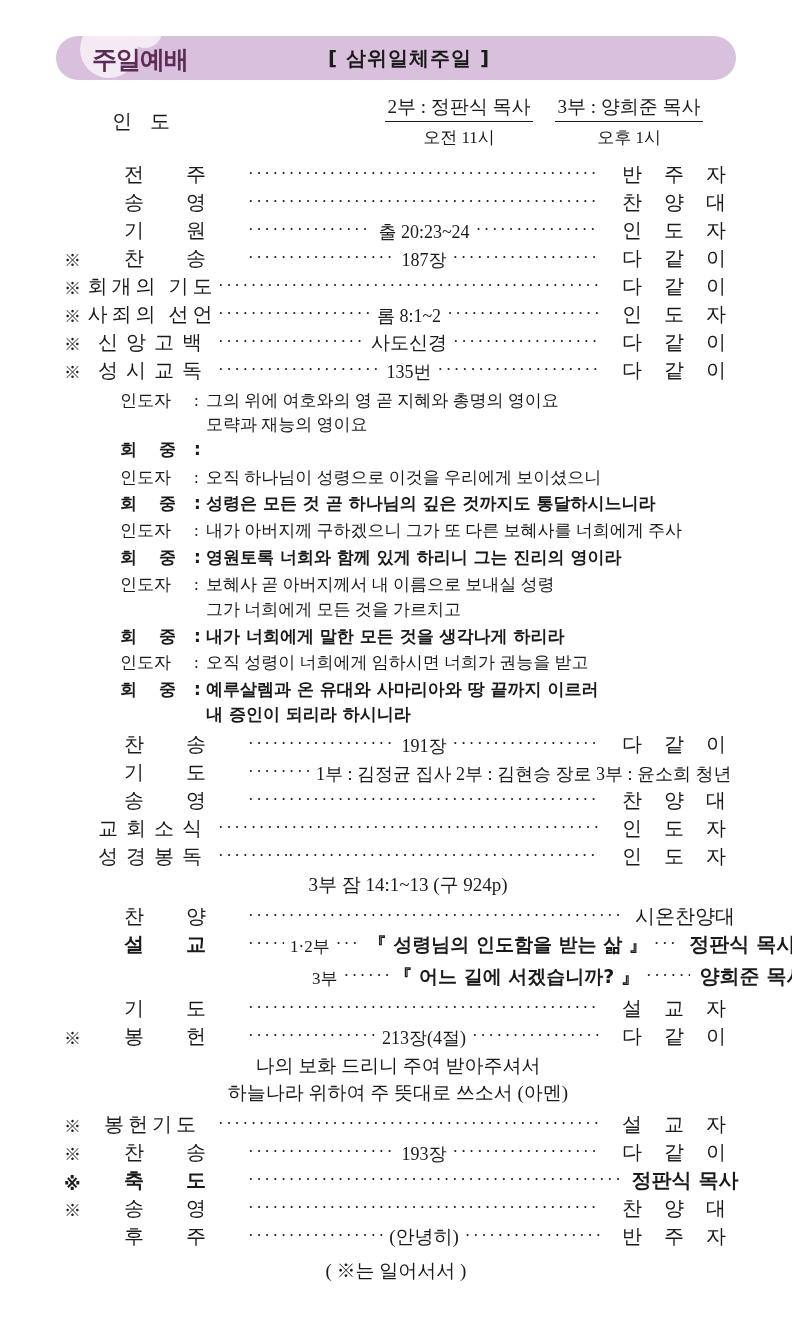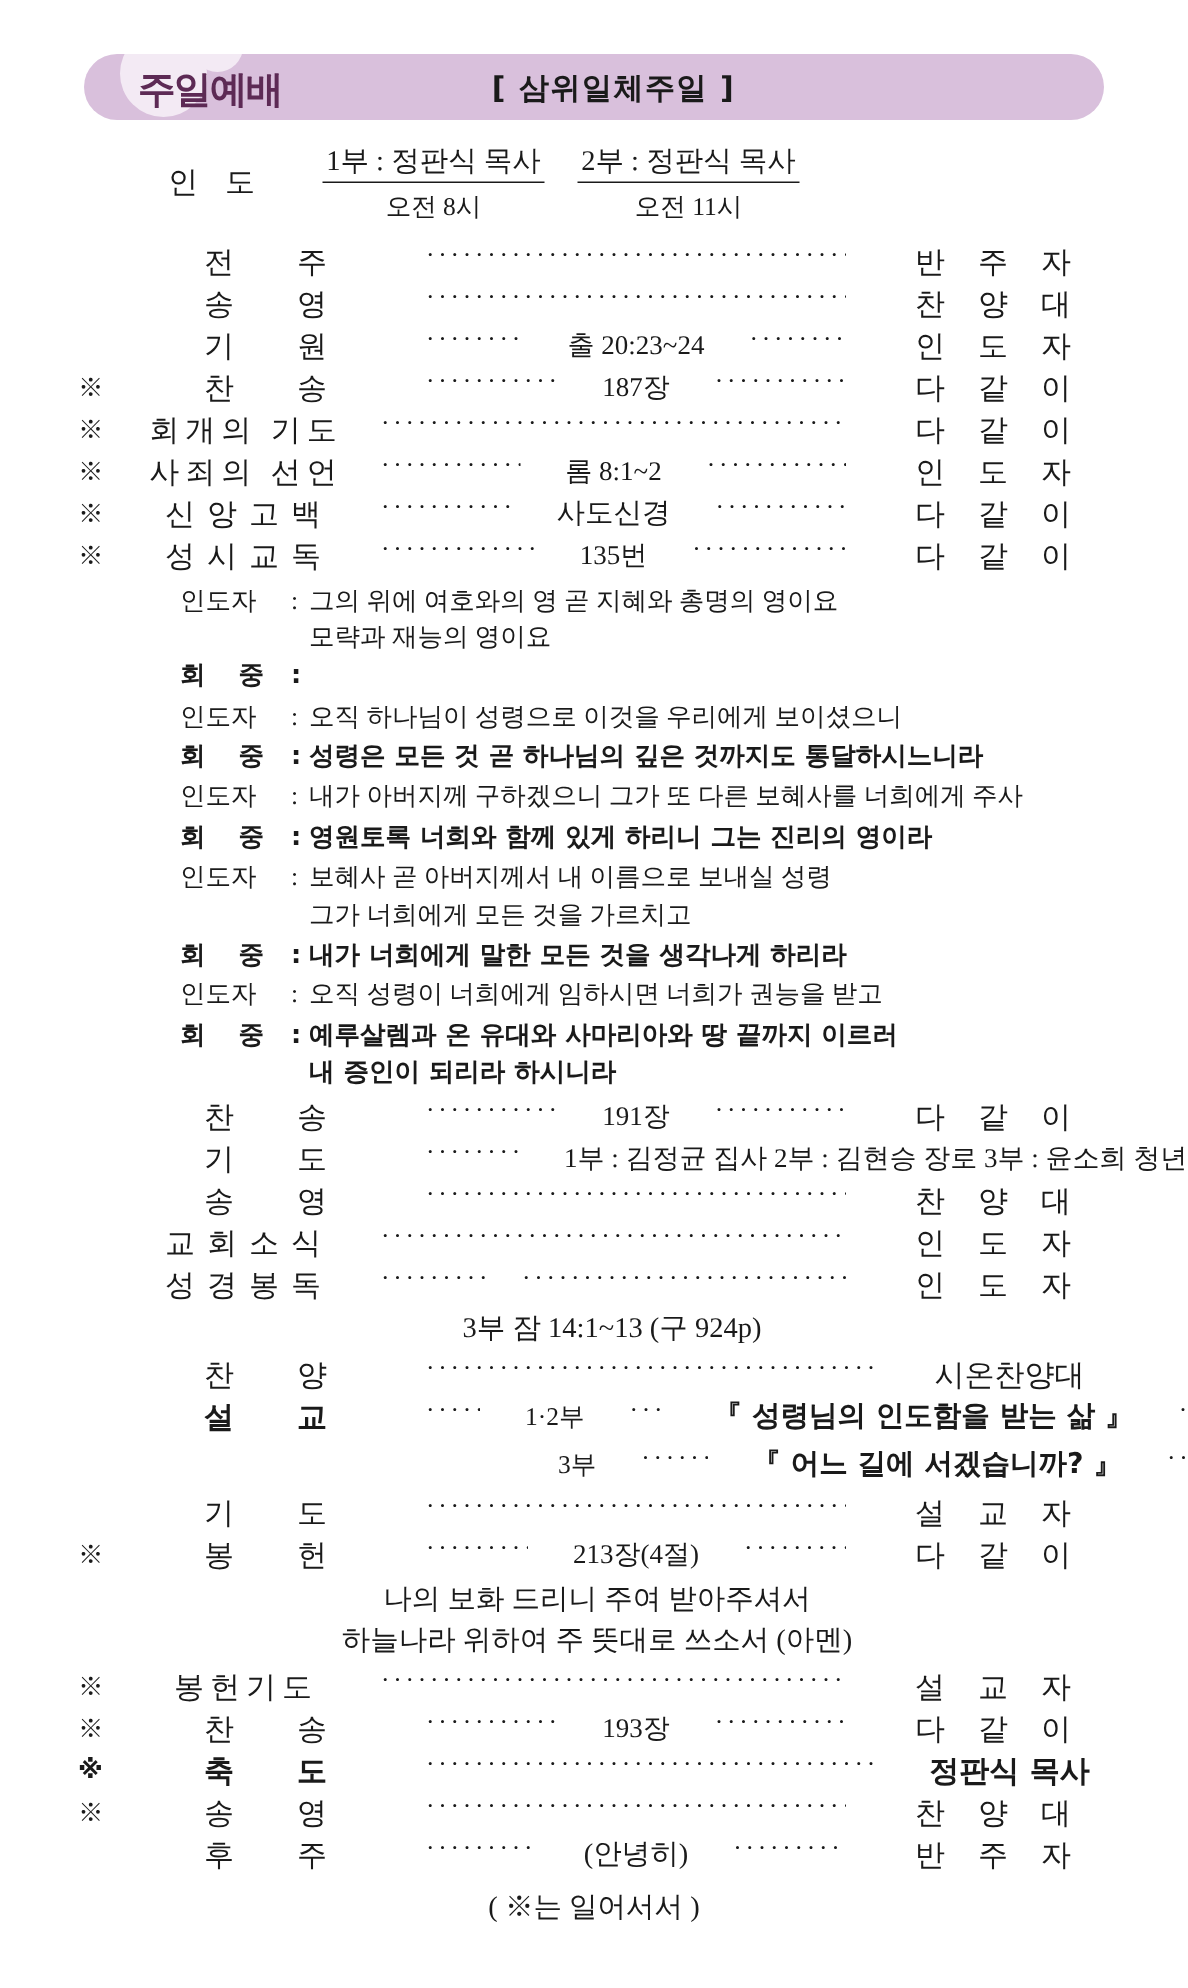--- a/index.html
+++ b/index.html
@@ -109,28 +109,27 @@
   .leader-time {
     font-size: 17px;
     margin-top: 4px;
     white-space: nowrap;
   }
 
   
   .orders { position: absolute; left: 0; top: 0; width: 792px; }
   .row {
     position: absolute;
-    left: 52px;
+    left: 64px;
     width: 684px;
     height: 28px;
     display: flex;
-    align-items: center;
+    align-items: flex-end;
     font-size: 20px;
     white-space: nowrap;
-    gap: 24px;
   }
   .star {
     width: 18px;
     flex: 0 0 18px;
     font-size: 17px;
     text-align: left;
   }
   .item-label {
     flex: 0 0 136px;
     text-align: center;
@@ -220,27 +219,27 @@
 <div class="banner">
   <div class="banner-blob-lg"></div>
   <div class="banner-blob-sm"></div>
   <div class="banner-logo">주일예배</div>
   <div class="banner-title">[ 삼위일체주일 ]</div>
 </div>
 
 <div class="leaders">
   <div class="leaders-label">인도</div>
 
-  <div class="leader-col c1">
-    <div class="leader-name">1부 : 정판식 목사</div>
-    <div class="leader-time">오전 8시</div>
-  </div>
   <div class="leader-col c2">
     <div class="leader-name">2부 : 정판식 목사</div>
     <div class="leader-time">오전 11시</div>
+  </div>
+  <div class="leader-col c3">
+    <div class="leader-name">3부 : 양희준 목사</div>
+    <div class="leader-time">오후 1시</div>
   </div>
 </div>
 
 <div class="orders">
 
   <div class="row" style="top:160px">
     <span class="star"></span>
     <span class="item-label sp1">전주</span>
     <span class="dots">·······································································································</span>
     <span class="who sp3">반주자</span>

